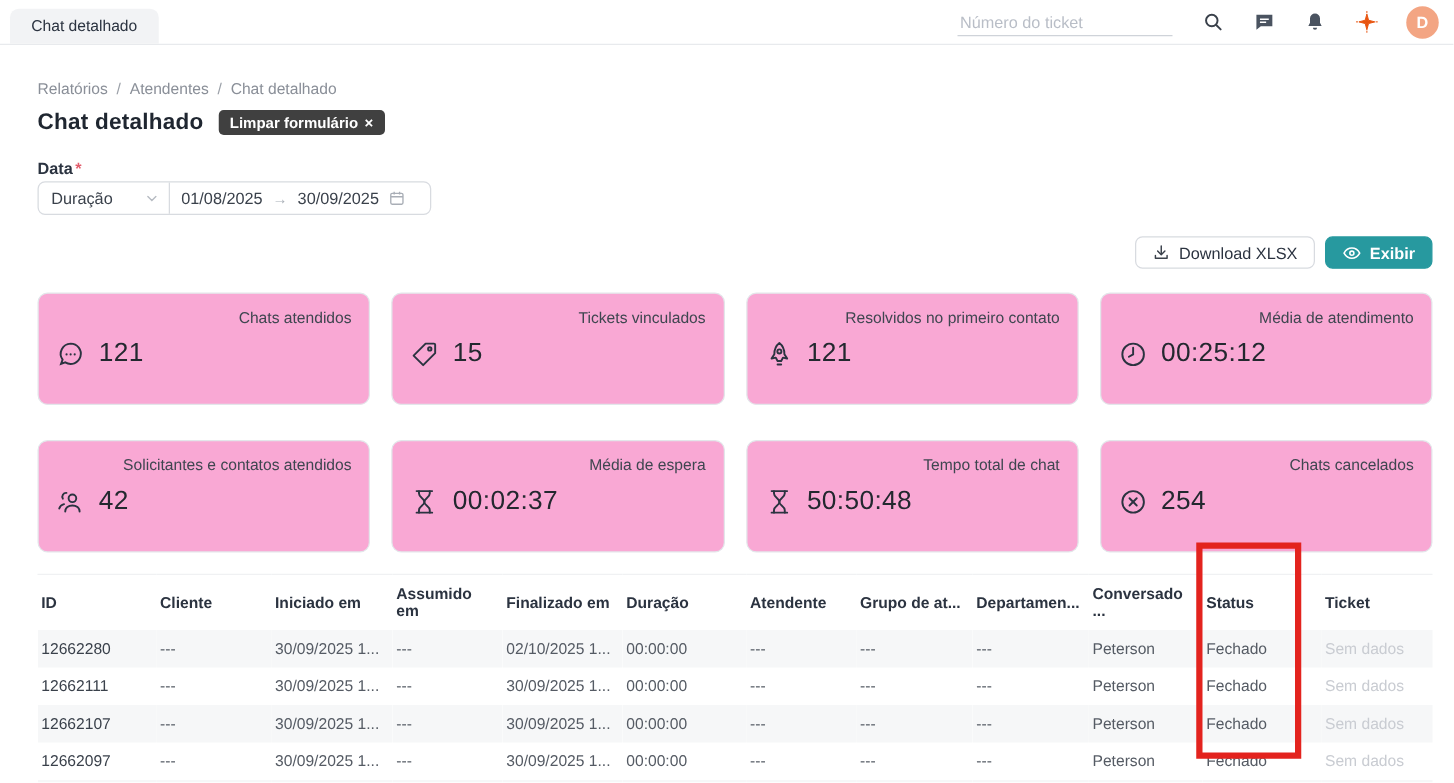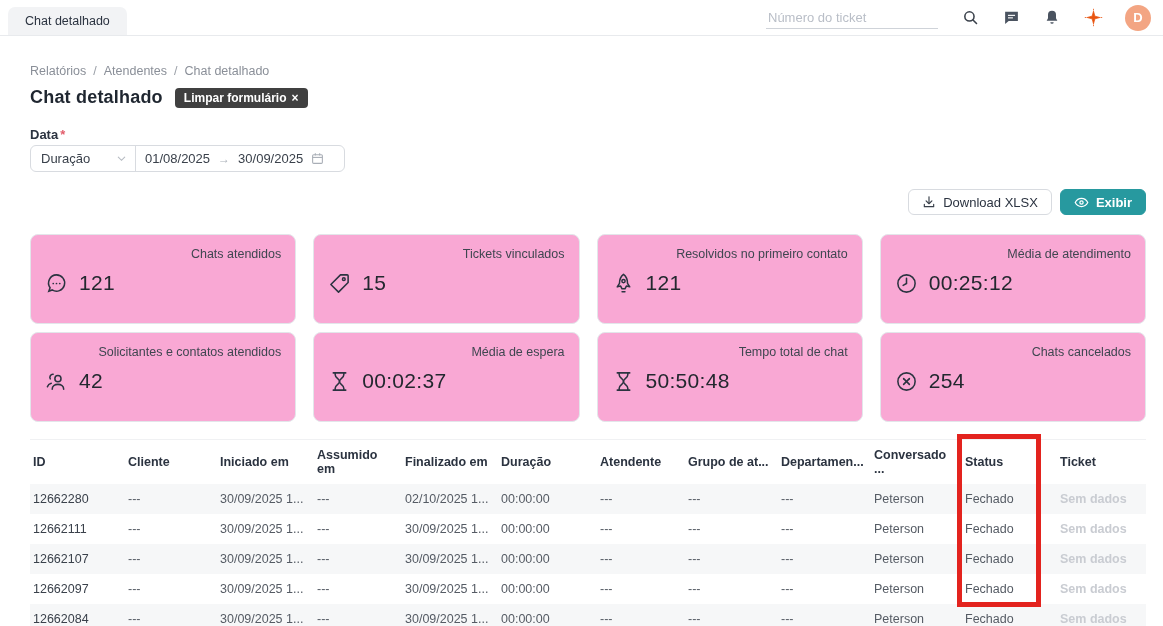--- a/index.html
+++ b/index.html
@@ -42,37 +42,37 @@
   .select-box { display:flex; align-items:center; justify-content:space-between; border:1px solid #d8dbe0; border-radius:6px;
                 height:27px; width:504px; padding:0 10px; font-size:13px; color:#3a414b; cursor:pointer; }
 
   .actions-row { margin-top:17px; display:flex; justify-content:flex-end; gap:8px; }
   .btn { height:26px; display:flex; align-items:center; gap:7px; border-radius:6px; font-size:13px; cursor:pointer; padding:0 13px; }
   .btn-outline { background:#fff; border:1px solid #d8dbe0; color:#2b3340; }
   .btn-primary { background:#27999f; border:1px solid #27999f; color:#fff; font-weight:bold; }
 
   
   .cards { margin-top:19px; display:grid; grid-template-columns:repeat(4,1fr); gap:17px; }
-  .cards.second { margin-top:8px; }
+  .cards.second { margin-top:28px; }
   .card { height:90px; border:1px solid #e3e6ea; border-radius:8px; padding:12px 14px; background:#f9a8d4;text-align:right; }
   .card-label { font-size:12.5px; color:#3f4650; }
   .card-value-row { margin-top:10px; display:flex; align-items:center; gap:11px; }
   .card-icon { display:flex; color:#2b3340; }
   .card-value { font-size:21px; color:#23282f; letter-spacing:.3px; }
 
   
   .table-wrap { margin-top:17px; }
   table { border-collapse:collapse; table-layout:fixed; width:1116px; }
   thead th { text-align:left; font-size:12.5px; font-weight:bold; color:#2b3340; padding:8px 8px 8px 3px; border-top:1px solid #f0f1f3; }
   thead th:first-child { padding-left:3px; }
   tbody td { font-size:12.5px; color:#555b64; padding:8px 8px 8px 3px; overflow:hidden; white-space:nowrap; text-overflow:clip; }
   tbody tr { height:30px; cursor:pointer; }
   tbody tr:nth-child(odd) { background:#f6f7f8; }
   td.id-cell { color:#3a414b; }
-  td.muted { color:#c9ccd2;font-weight:bold; }
+  td.muted { color:#c9ccd2; }
 
   
   .annotation-rect { position:absolute; left:957px; top:434px; width:84px; height:173px;
                      border:5px solid #e3231e; pointer-events:none; z-index:5; }
 
   svg { display:block; }
 </style>
 </head>
 <body>
 

